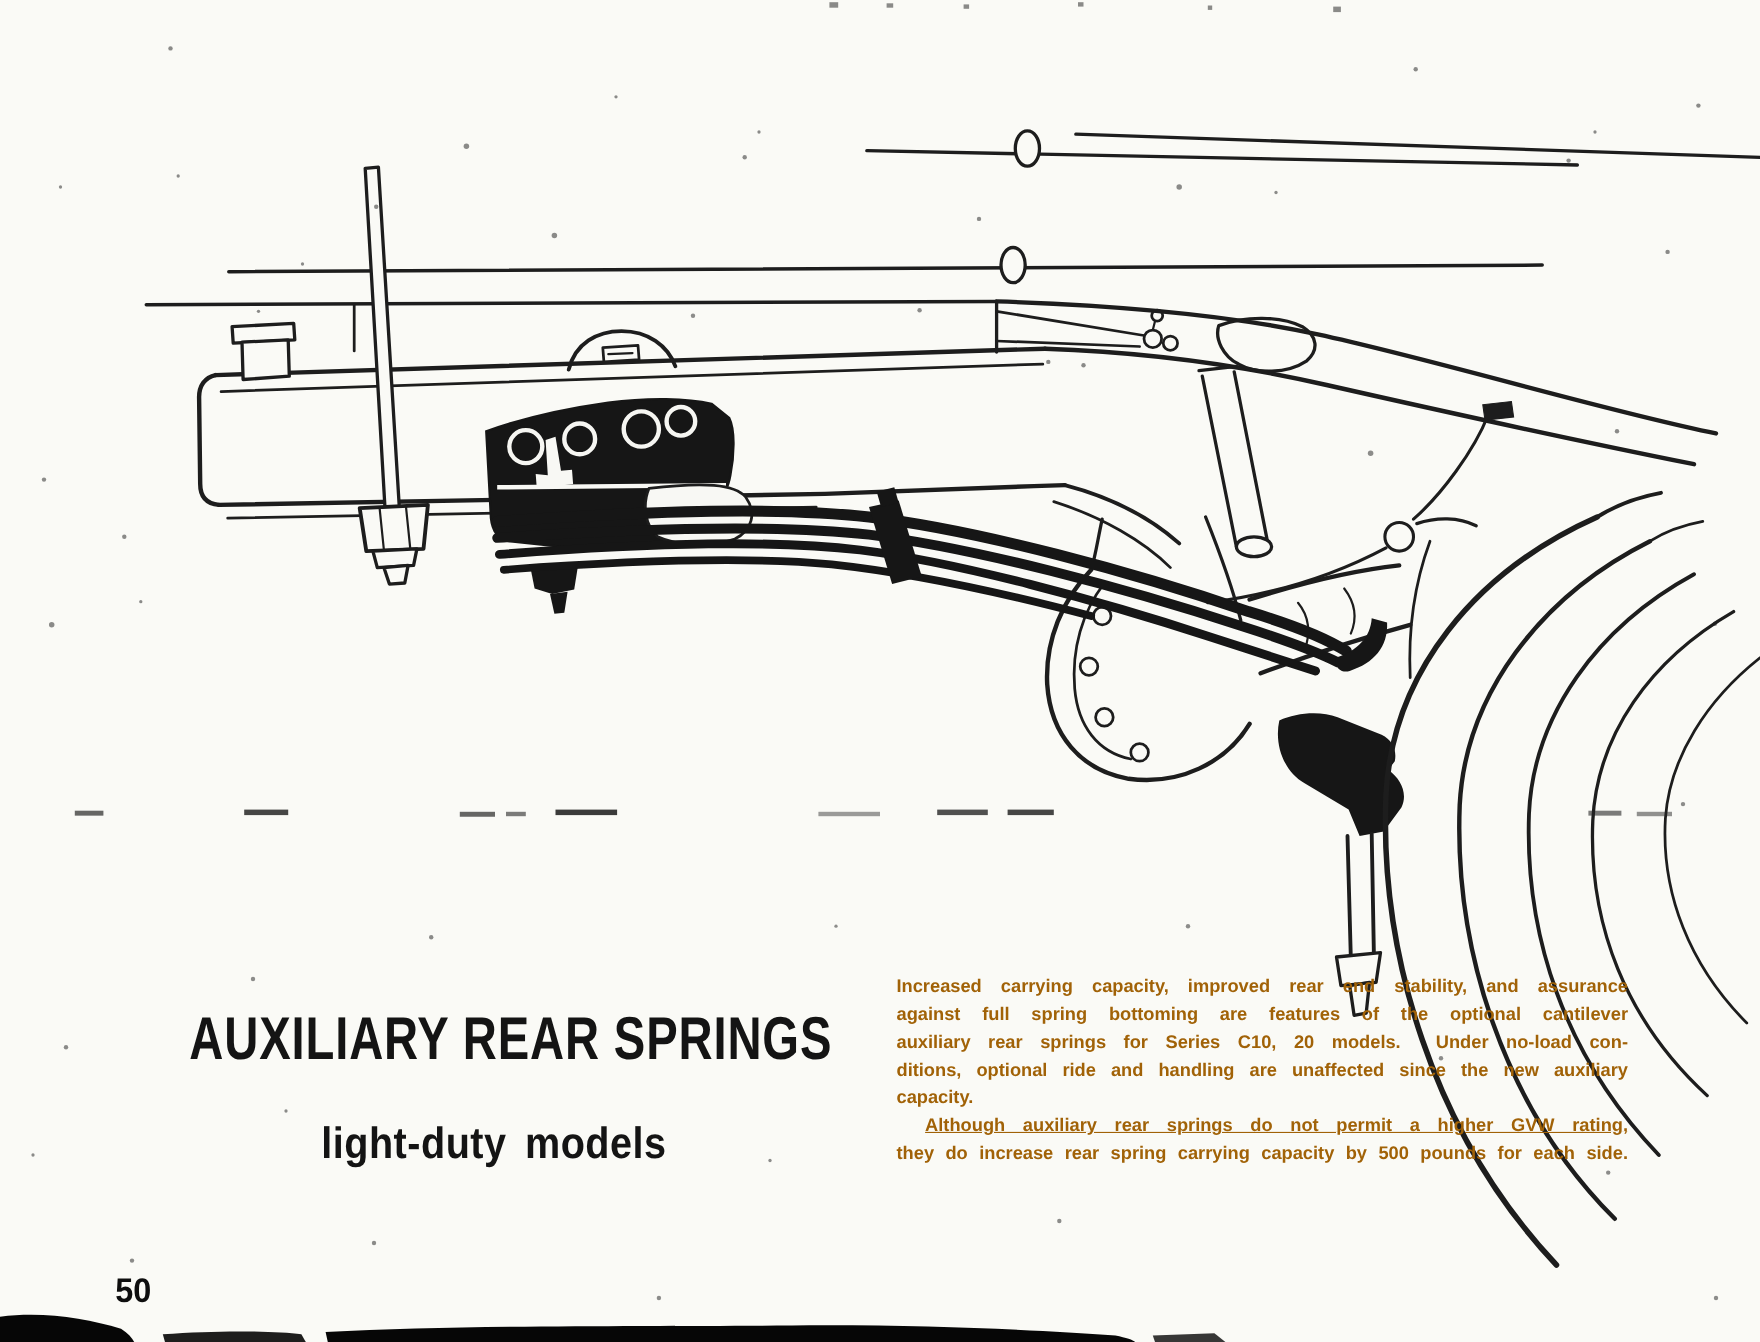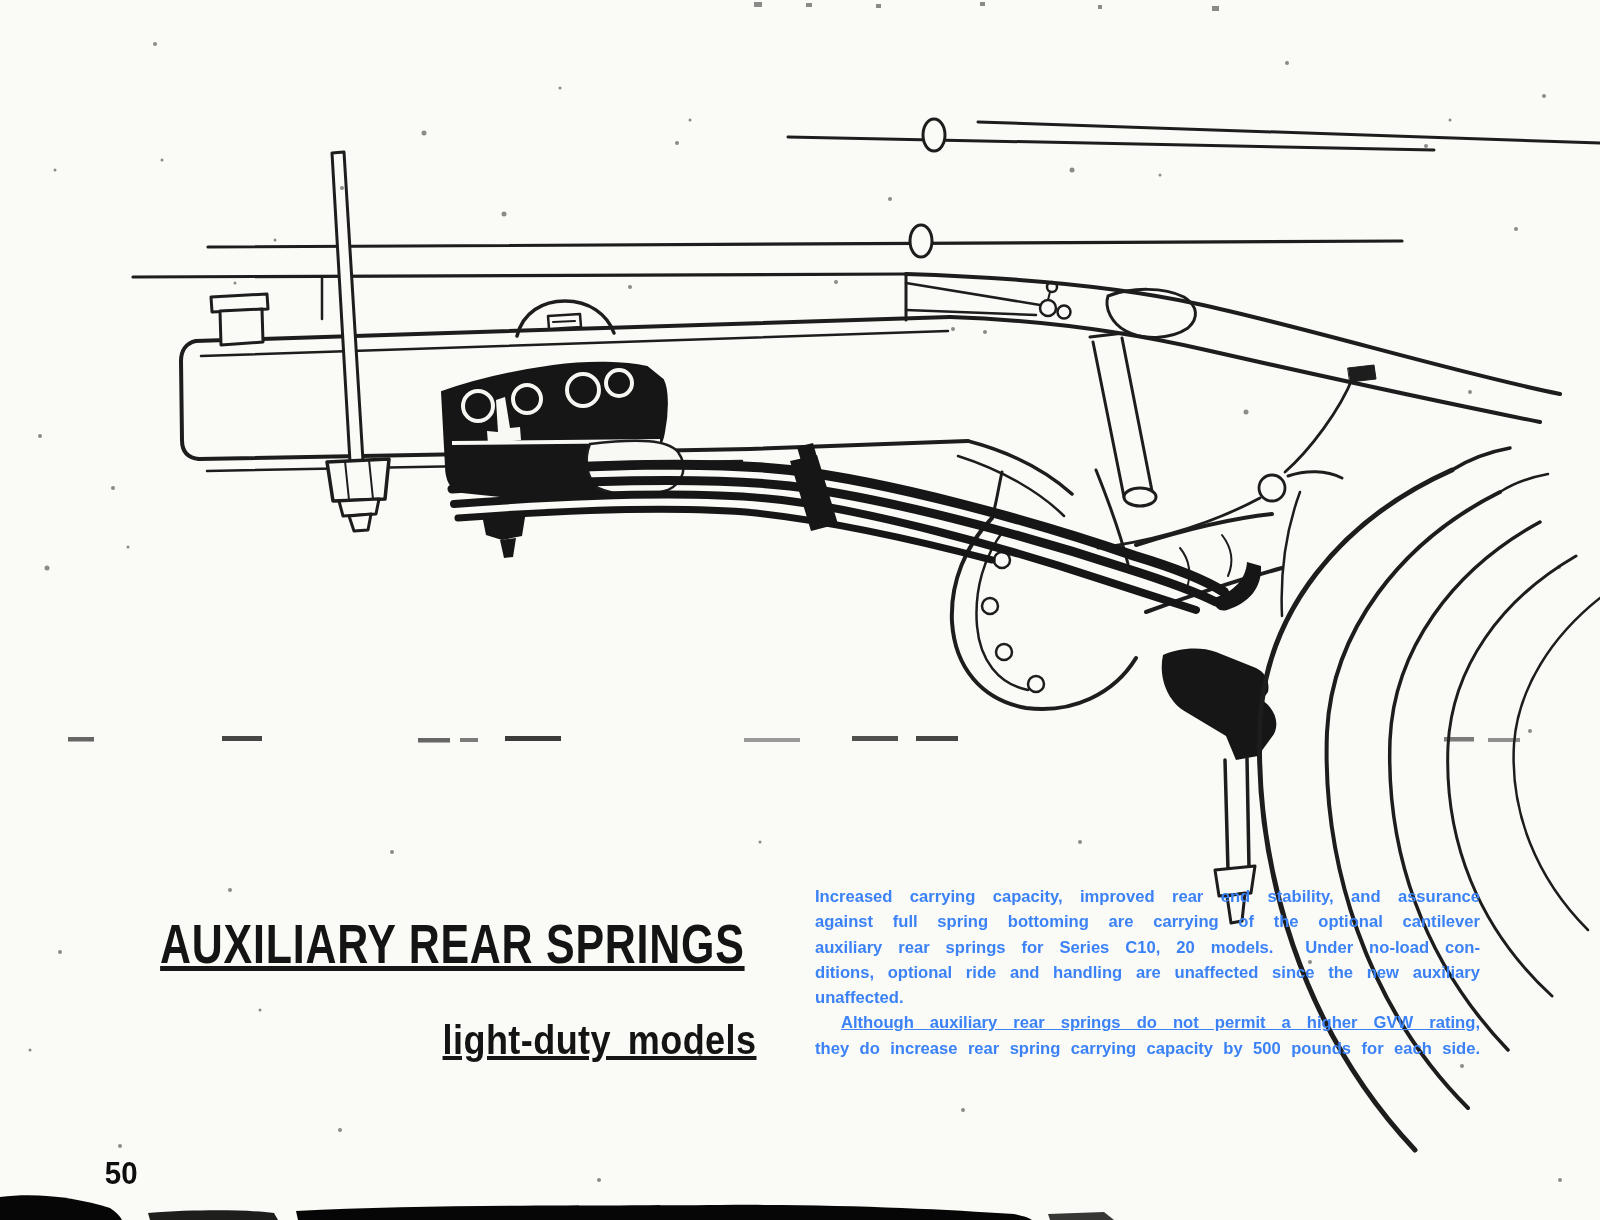--- a/index.html
+++ b/index.html
@@ -6,23 +6,22 @@
   .page {
     position: relative;
     width: 1600px; height: 1220px;
     background: #fafaf6;
     overflow: hidden;
     font-family: "Liberation Sans", sans-serif;
     color: #161616;
   }
   .illustration { position:absolute; left:0; top:0; }
   .title-block {
-    position:absolute; left:82px; top:916px; width:710px;
-    text-align:right;
-    text-decoration:underline;
+    position:absolute; left:94px; top:916px; width:710px;
+    text-align:center;
   }
   .title-block h1 {
     margin:0;
     font: 700 55px/1.05 "Liberation Sans", sans-serif;
     letter-spacing: 1px;
     transform: scaleX(0.78);
     transform-origin: 50% 50%;
     white-space: nowrap;
     color:#141414;
   }
@@ -32,21 +31,21 @@
     word-spacing: 7px;
     letter-spacing: 0.5px;
     transform: scaleX(0.9);
     transform-origin: 50% 50%;
     white-space: nowrap;
     color:#141414;
   }
   .body-copy {
     position:absolute; left:815px; top:884px; width:665px;
     font: 700 16.6px/25.3px "Liberation Sans", sans-serif;
-    color:#3b82f6;
+    color:#a16207;
   }
   .jline { text-align: justify; text-align-last: justify; }
   .jline.lastline { text-align-last: left; }
   .jline.indent { text-indent: 26px; text-decoration: underline; }
   .page-number {
     position:absolute; left:104px; top:1158px;
     font: 700 31px/1 "Liberation Sans", sans-serif;
     transform: scaleX(0.95);
     color:#0e0e0e;
   }
@@ -259,22 +258,22 @@
     </g>
   </svg>
 
   <div class="title-block">
     <h1>AUXILIARY REAR SPRINGS</h1>
     <h2>light-duty models</h2>
   </div>
 
   <div class="body-copy">
     <div class="jline">Increased carrying capacity, improved rear end stability, and assurance</div>
-    <div class="jline">against full spring bottoming are carrying of the optional cantilever</div>
+    <div class="jline">against full spring bottoming are features of the optional cantilever</div>
     <div class="jline">auxiliary rear springs for Series C10, 20 models.&nbsp; Under no-load con-</div>
     <div class="jline">ditions, optional ride and handling are unaffected since the new auxiliary</div>
-    <div class="jline lastline">unaffected.</div>
+    <div class="jline lastline">capacity.</div>
     <div class="jline indent">Although auxiliary rear springs do not permit a higher GVW rating,</div>
     <div class="jline">they do increase rear spring carrying capacity by 500 pounds for each side.</div>
   </div>
 
   <div class="page-number">50</div>
 </div>
 
 </body></html>

